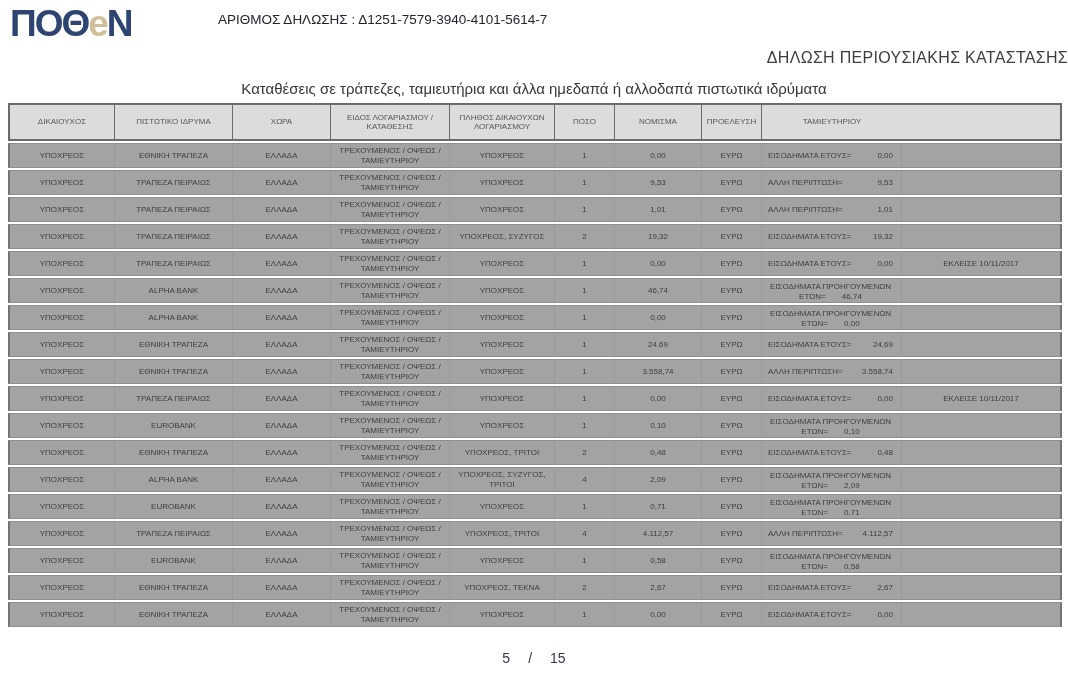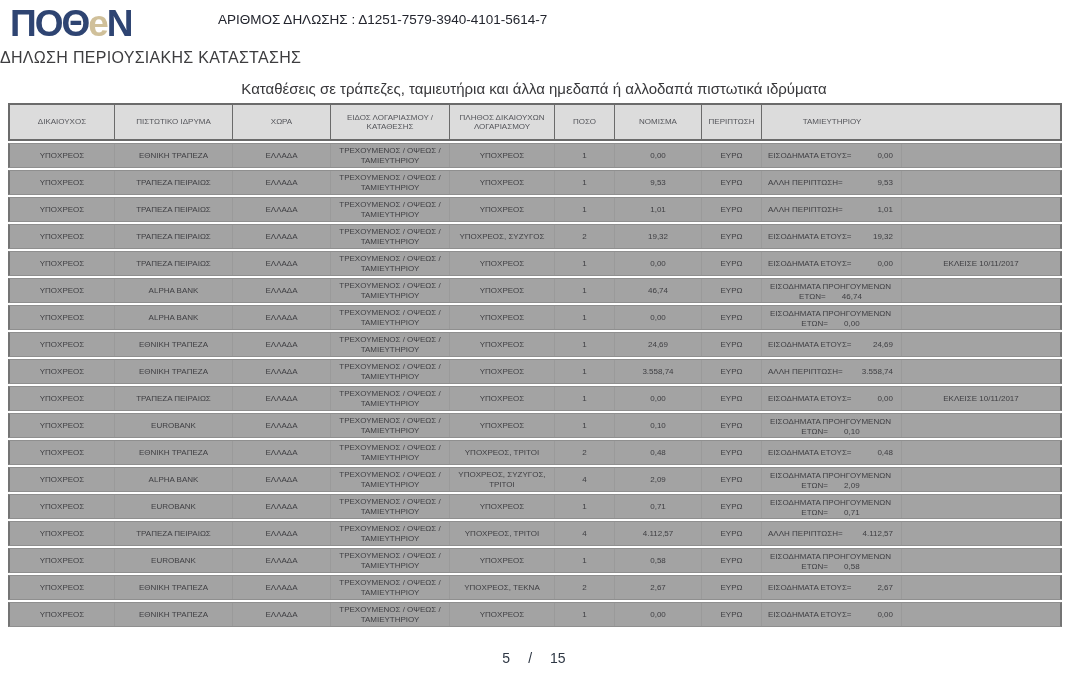--- a/index.html
+++ b/index.html
@@ -20,21 +20,21 @@
   }
   .logo .navy { color:#2e4472; }
   .logo .tan  { color:#d0c09a; }
   .decl-line {
     position:absolute; left:218px; top:12px;
     font-size:13.5px; color:#23252e; white-space:nowrap;
   }
   .decl-line .decl-number { }
   .doc-title {
     position:absolute; left:0; top:49px; width:100%;
-    text-align:left; font-size:16px; color:#3d3d3f; letter-spacing:0.3px;
+    text-align:right; font-size:16px; color:#3d3d3f; letter-spacing:0.3px;
   }
   .doc-subtitle {
     position:absolute; left:0; top:80px; width:100%;
     text-align:center; font-size:15px; color:#37373a;
   }
   
   .tbl { position:absolute; left:8px; top:103px; width:1054px; }
   .grid-row {
     display:grid;
     grid-template-columns:105px 118px 98px 119px 105px 60px 87px 60px 140px 1fr;
@@ -96,21 +96,21 @@
 
   <div class="tbl">
     <div class="grid-row tbl-head">
       <div class="cell">ΔΙΚΑΙΟΥΧΟΣ</div>
       <div class="cell">ΠΙΣΤΩΤΙΚΟ ΙΔΡΥΜΑ</div>
       <div class="cell">ΧΩΡΑ</div>
       <div class="cell">ΕΙΔΟΣ ΛΟΓΑΡΙΑΣΜΟΥ / ΚΑΤΑΘΕΣΗΣ</div>
       <div class="cell">ΠΛΗΘΟΣ ΔΙΚΑΙΟΥΧΩΝ ΛΟΓΑΡΙΑΣΜΟΥ</div>
       <div class="cell">ΠΟΣΟ</div>
       <div class="cell">ΝΟΜΙΣΜΑ</div>
-      <div class="cell">ΠΕΡΙΠΤΩΣΗ</div>
+      <div class="cell">ΠΡΟΕΛΕΥΣΗ</div>
       <div class="cell">ΤΑΜΙΕΥΤΗΡΙΟΥ</div>
     </div>
     <div id="rows-container">
     <div class="grid-row data-row">
       <div class="cell">ΥΠΟΧΡΕΟΣ</div>
       <div class="cell">ΕΘΝΙΚΗ ΤΡΑΠΕΖΑ</div>
       <div class="cell">ΕΛΛΑΔΑ</div>
       <div class="cell">ΤΡΕΧΟΥΜΕΝΟΣ / ΟΨΕΩΣ / ΤΑΜΙΕΥΤΗΡΙΟΥ</div>
       <div class="cell">ΥΠΟΧΡΕΟΣ</div>
       <div class="cell">1</div>

